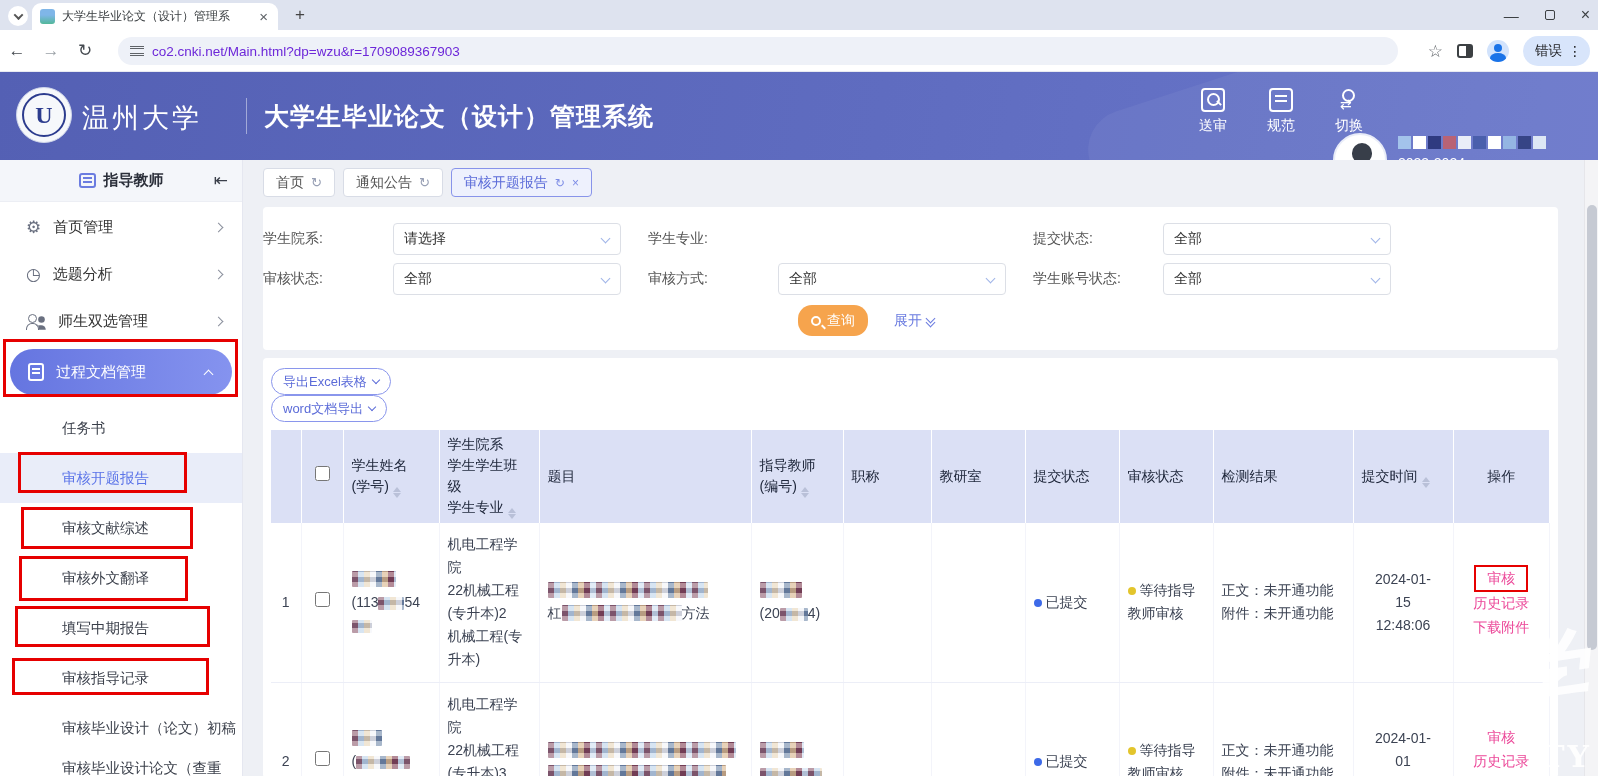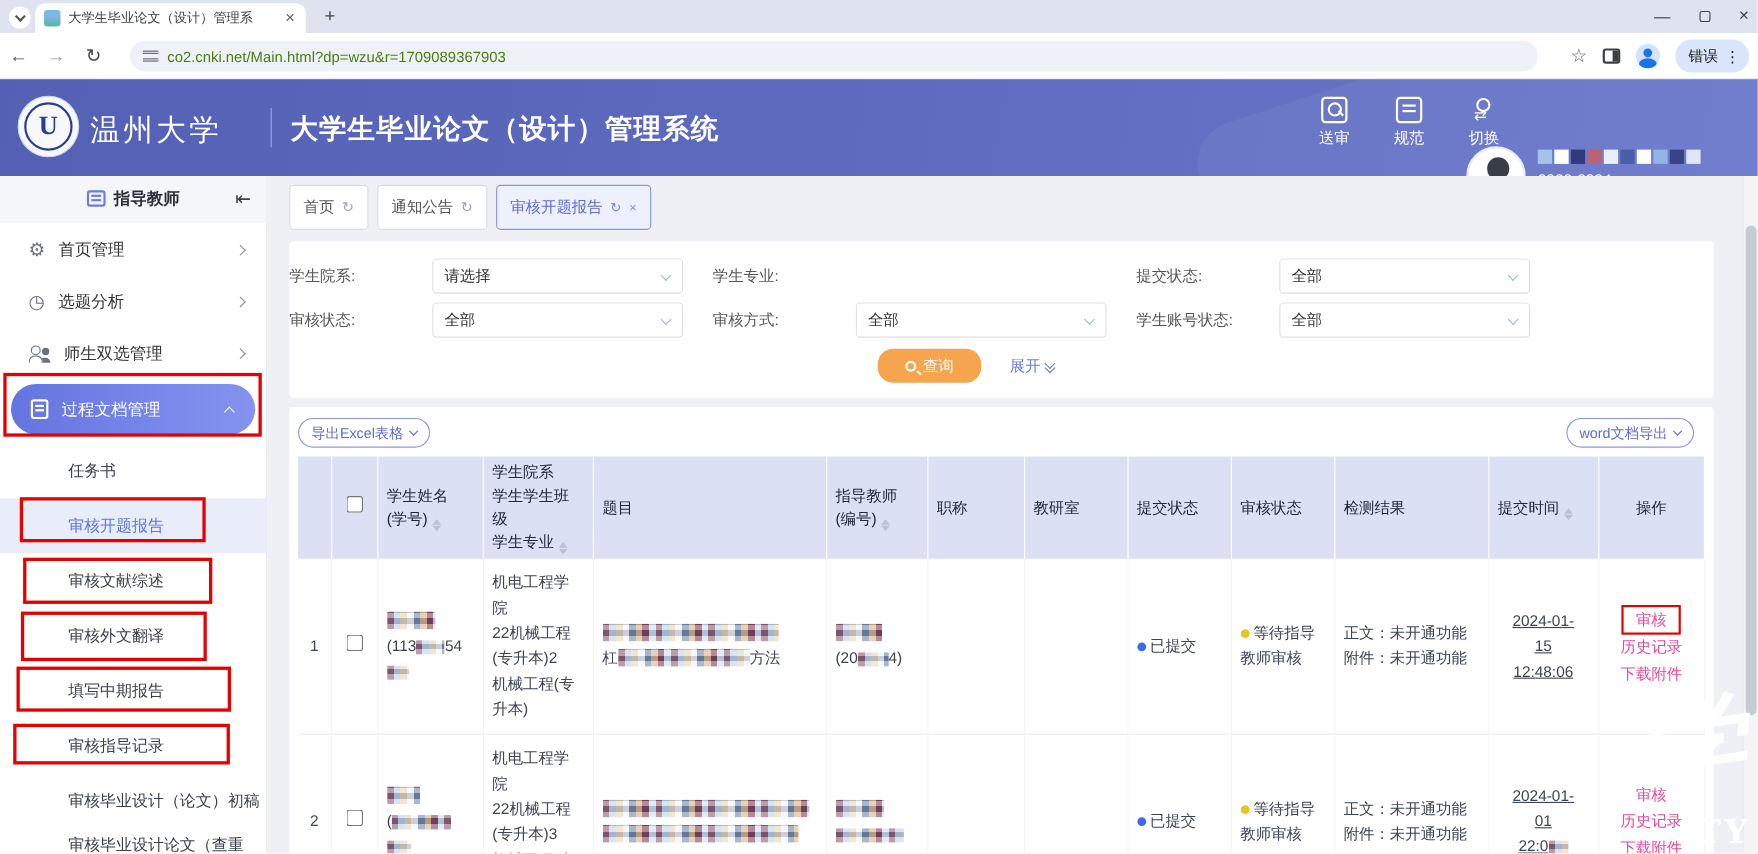--- a/index.html
+++ b/index.html
@@ -19,21 +19,21 @@
   .winbtns { position:absolute; right:8px; top:0; height:30px; display:flex; align-items:center; gap:26px; color:#3c4043; }
   .winbtns .mini { font-size:15px; }
   .winbtns .sq { width:10px; height:10px; border:1.5px solid #3c4043; border-radius:2px; }
   .winbtns .x { font-size:16px; }
 
   .toolbar { position:absolute; left:0; top:30px; width:100%; height:42px; background:#fff; border-bottom:1px solid #e8eaf1; display:flex; align-items:center; }
   .nav-ic { font-size:17px; color:#454a50; width:34px; text-align:center; }
   .nav-ic.dis { color:#9aa0a6; }
   .urlbar { position:absolute; left:118px; top:7px; width:1280px; height:28px; border-radius:14px; background:#eef1f8; display:flex; align-items:center; padding:0 12px; gap:8px; }
   .site-ic { width:14px; height:10px; border-top:3px double #5f6368; border-bottom:3px double #5f6368; }
-  .url-text { font-size:13.5px; color:#4d7c0f;text-align:center; }
+  .url-text { font-size:13.5px; color:#6d28d9;text-align:center; }
   .bar-right { position:absolute; right:8px; top:33px; height:36px; display:flex; align-items:center; gap:14px; }
   .star { font-size:17px; color:#5f6368; }
   .panel-ic { width:16px; height:14px; border:2px solid #3c4043; border-radius:3px; position:relative; }
   .panel-ic::after { content:""; position:absolute; right:0; top:0; width:5px; height:100%; background:#3c4043; }
   .chrome-avatar { width:22px; height:22px; border-radius:50%; background:#d2e3fc; position:relative; overflow:hidden; }
   .chrome-avatar::before { content:""; position:absolute; left:7px; top:4px; width:8px; height:8px; border-radius:50%; background:#1a73e8; }
   .chrome-avatar::after { content:""; position:absolute; left:3px; top:13px; width:16px; height:10px; border-radius:50% 50% 0 0; background:#1a73e8; }
   .err-chip { height:30px; border-radius:15px; background:#d8e5fb; display:flex; align-items:center; padding:0 8px 0 12px; gap:6px; font-size:13.5px; color:#202124; }
   .dots { font-size:14px; color:#202124; letter-spacing:0; }
 
@@ -90,62 +90,62 @@
   .ic-docw::before { content:""; position:absolute; left:2px; top:3px; width:8px; height:2px; background:#fff; box-shadow:0 4px 0 #fff; }
   .sb-pill .chev-up { position:absolute; right:20px; width:7px; height:7px; border-right:1.6px solid #fff; border-bottom:1.6px solid #fff; transform:rotate(-135deg); margin-top:4px; }
   .sb-sub { margin-top:8px; }
   .sb-subitem { height:50px; display:flex; align-items:center; padding-left:62px; font-size:14.5px; color:#3a3f4a; }
   .sb-subitem.active { background:#e9edf9; color:#5b74e8; }
   .ann { position:absolute; border:3px solid #e60000; pointer-events:none; z-index:9; }
 
   
   .main { position:absolute; left:243px; top:160px; right:14px; bottom:0; background:#eef0f5; overflow:hidden; }
   .pagetabs { display:flex; gap:8px; padding:8px 0 0 20px; }
-  .ptab { height:41px; background:#fff; border:1px solid #d8dce6; border-radius:4px; display:flex; align-items:center; padding:0 12px; gap:7px; font-size:14px; color:#555; }
+  .ptab { height:29px; background:#fff; border:1px solid #d8dce6; border-radius:4px; display:flex; align-items:center; padding:0 12px; gap:7px; font-size:14px; color:#555; }
   .ptab .rl { font-size:13px; color:#98a0b5; }
   .ptab.active { border-color:#8894ea; background:#eef1fd; color:#5b6bd8; }
   .ptab.active .rl,.ptab.active .cl { color:#7d8ce6; font-size:12px; }
 
   .card { background:#fff; border-radius:4px; }
   .filter-card { margin:10px 26px 0 20px; padding:16px 0 6px; }
   .f-grid { display:grid; grid-template-columns:385px 385px 1fr; row-gap:8px; }
   .f-field { display:flex; align-items:center; height:32px; }
   .f-label { width:130px; text-align:left; font-size:14px; color:#555; padding-right:6px; white-space:nowrap; }
   .f-select { width:228px; height:32px; border:1px solid #dcdfe6; border-radius:4px; display:flex; align-items:center; padding:0 26px 0 10px; position:relative; font-size:14px; color:#333; background:#fff; }
   .f-select.ph { color:#bfc4cc; }
   .f-select .car { position:absolute; right:11px; top:11px; width:7px; height:7px; border-right:1.7px solid #9fb4e8; border-bottom:1.7px solid #9fb4e8; transform:rotate(45deg); }
   .f-btnrow { display:flex; align-items:center; gap:26px; padding:10px 0 8px 535px; }
-  .btn-search { height:31px; background:#f6a44d; color:#fff; border-radius:14px; display:flex; align-items:center; gap:6px; padding:0 25px; font-size:14px; }
+  .btn-search { height:31px; background:#f6a44d; color:#fff; border-radius:14px; display:flex; align-items:center; gap:6px; padding:0 13px; font-size:14px; }
   .ic-mag { width:10px; height:10px; border:2px solid #fff; border-radius:50%; position:relative; display:inline-block; }
   .ic-mag::after { content:""; position:absolute; left:8px; top:8px; width:5px; height:2px; background:#fff; transform:rotate(45deg); }
   .link-expand { color:#6b7ce0; font-size:14px; display:flex; align-items:center; gap:4px; }
   .dbl-chev { display:inline-block; width:9px; height:10px; position:relative; }
   .dbl-chev::before,.dbl-chev::after { content:""; position:absolute; left:1px; width:6px; height:6px; border-right:1.6px solid #6b7ce0; border-bottom:1.6px solid #6b7ce0; transform:rotate(45deg); }
   .dbl-chev::before { top:-1px; } .dbl-chev::after { top:3px; }
 
   .table-card { margin:8px 26px 0 20px; padding:8px 8px 0; height:420px; overflow:hidden; }
-  .exp-row { display:flex; justify-content:space-between; align-items:flex-start; padding:2px 10px 0 0; }
+  .exp-row { display:flex; justify-content:space-between; align-items:flex-start; padding:2px 10px 0 0;flex-direction:column; }
   .btn-outline { height:27px; border:1px solid #8a96ec; border-radius:15px; color:#5b6bd8; font-size:13px; display:flex; align-items:center; gap:6px; padding:0 11px; background:#fff; }
   .btn-outline .car { width:6px; height:6px; border-right:1.6px solid #5b6bd8; border-bottom:1.6px solid #5b6bd8; transform:rotate(45deg); margin-top:-3px; }
 
   table { width:100%; border-collapse:collapse; table-layout:fixed; margin-top:8px; }
   th { background:#dbe0f5; font-weight:normal; font-size:14px; color:#20283c; padding:4px 8px; border-right:1px solid #fff; vertical-align:middle; text-align:left; line-height:1.5; }
   th.ctr,td.ctr { text-align:center; }
   td { font-size:14px; color:#3c4353; padding:10px 8px; border-bottom:1px solid #eceef7; border-right:1px solid #f3f4fa; vertical-align:middle; line-height:1.65; }
   .pre { white-space:pre-line; }
   .sort { display:inline-flex; flex-direction:column; gap:1px; margin-left:4px; vertical-align:-1px; }
   .sort i { width:0; height:0; border-left:4px solid transparent; border-right:4px solid transparent; display:block; }
   .sort .up { border-bottom:5px solid #b9c0d8; }
   .sort .dn { border-top:5px solid #b9c0d8; }
   input[type=checkbox] { width:15px; height:15px; accent-color:#5b6bd8; }
   .dot { display:inline-block; width:8px; height:8px; border-radius:50%; margin-right:4px; vertical-align:0; }
   .dot.blue { background:#3d6ae8; } .dot.yellow { background:#e3c52c; }
   .oplink { color:#ec4899; display:block; line-height:1.7; }
   .redbox-inline { display:inline-block; border:2px solid #e60000; padding:0 11px; line-height:1.6; }
-  .tdtime { text-align:center;text-decoration:underline; }
+  .tdtime { text-align:center; }
 
   .pg-scroll { position:absolute; right:0; top:160px; width:14px; bottom:0; background:#f4f4f6; border-left:1px solid #e6e6ea; }
   .pg-thumb { position:absolute; left:2px; top:45px; width:10px; height:445px; background:#c6cad3; border-radius:5px; }
 
   .watermark { position:absolute; right:4px; bottom:0; width:120px; height:150px; z-index:8; pointer-events:none; color:#fff; font-family:"DejaVu Serif","Liberation Serif",serif; }
   .wm-script { position:absolute; right:8px; top:-10px; font-size:96px; font-style:italic; font-weight:bold; opacity:.92; transform:rotate(-8deg); }
   .wm-ty { position:absolute; right:2px; bottom:2px; font-size:30px; font-weight:bold; letter-spacing:3px; opacity:.95; }
 </style>
 </head>
 <body>

